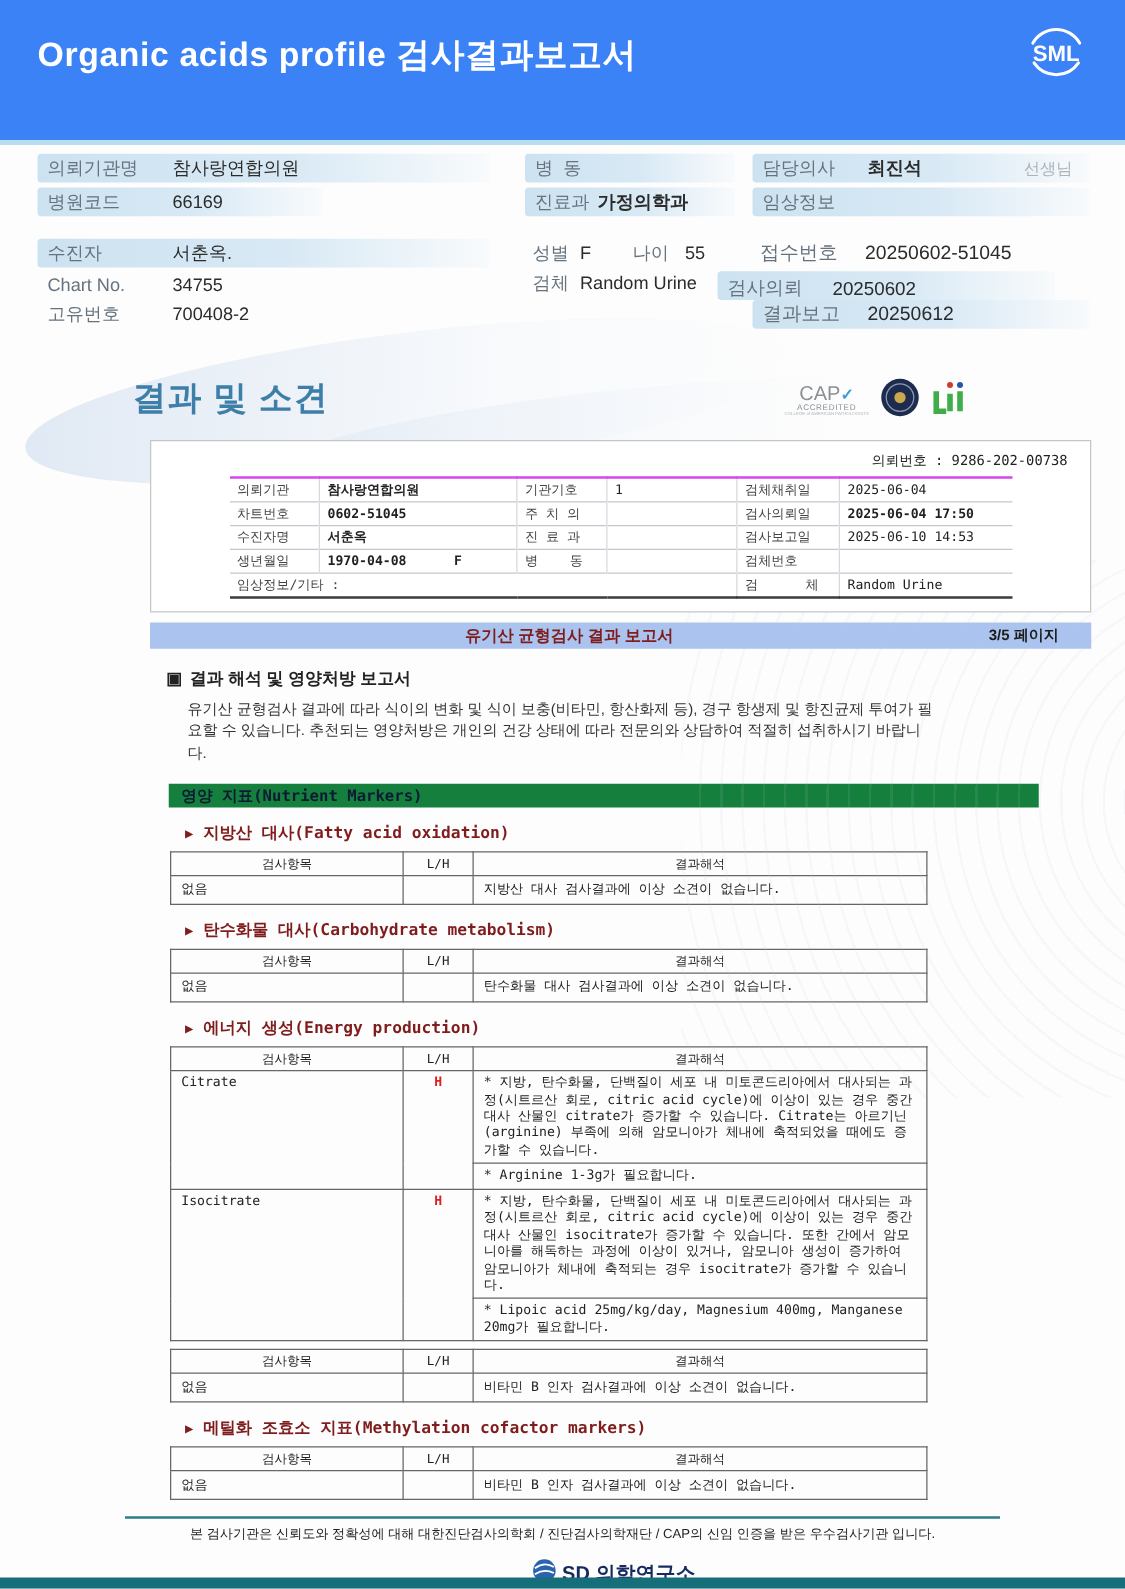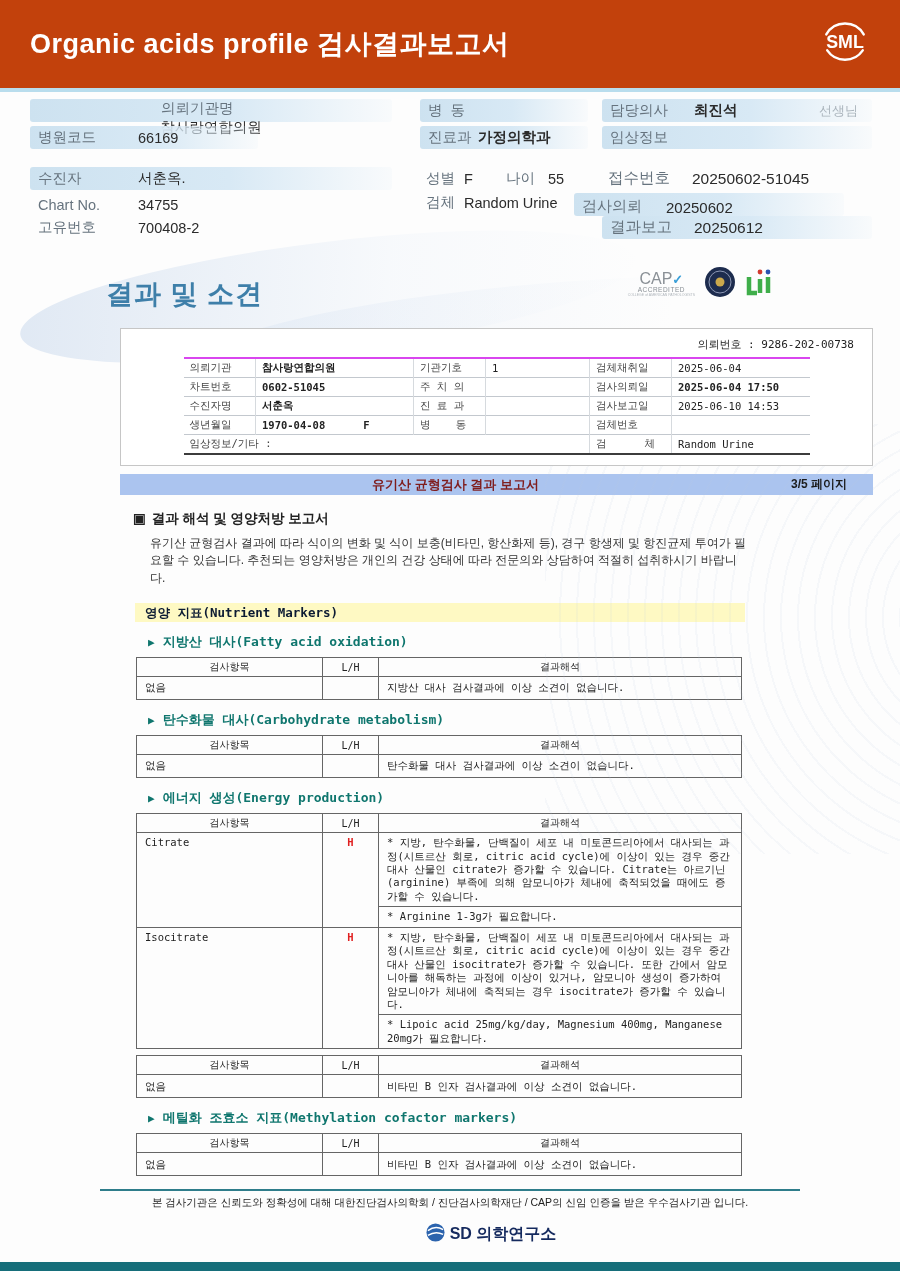--- a/index.html
+++ b/index.html
@@ -1,20 +1,20 @@
 <!DOCTYPE html>
 <html><head>
 <meta charset="utf-8">
 <style>
   * { box-sizing: border-box; margin: 0; padding: 0; }
   body { font-family: "Liberation Sans", sans-serif; background:#ffffff; }
   .page { position: relative; width: 900px; height: 1271px; background:#fdfdfd; overflow: hidden; }
 
   
-  .band { position: relative; height: 88px; background:#c2410c; }
+  .band { position: relative; height: 112px; background:#3b82f6; }
   .band h1 { color:#fff; font-size:27px; font-weight:bold; line-height:88px; padding-left:30px; letter-spacing:.5px; }
   .sml { position:absolute; right:26px; top:11px; }
   .subline { height:4px; background:#b9dded; }
 
   
   .info { position: relative; height: 162px; font-size: 14.5px; }
   .irow { position:absolute; display:flex; align-items:center; height:23px; }
   .irow .lab { color:#66737e; }
   .irow .val { color:#2b2b2b; }
   .bar { background: linear-gradient(90deg,#cde2f0 0%,#d8e9f5 55%, rgba(216,233,245,0.12) 100%); border-radius:3px; padding:0 8px; }
@@ -28,21 +28,21 @@
            background:linear-gradient(100deg, rgba(200,216,236,.55), rgba(230,238,248,.25) 60%, transparent);
            border-radius:50%; transform:rotate(-7deg); pointer-events:none; }
   .deco2 { position:absolute; top:30px; left:120px; width:660px; height:90px;
            background:linear-gradient(100deg, rgba(214,226,242,.4), transparent 70%);
            border-radius:50%; transform:rotate(-5deg); pointer-events:none; }
   .waves { position:absolute; right:-90px; top:170px; width:420px; height:430px; opacity:.5; pointer-events:none;
            background:repeating-radial-gradient(circle at 105% 45%, rgba(185,200,222,.22) 0 2px, transparent 2px 17px); }
 
   .card-head { position:relative; padding-top:22px; height:62px; }
   .result-title { font-size:27px; font-weight:bold; color:#3e7fa9; margin-left:18px; letter-spacing:1px; }
-  .logos { position:absolute; right:100px; top:12px; display:flex; align-items:center; gap:9px; }
+  .logos { position:absolute; right:100px; top:24px; display:flex; align-items:center; gap:9px; }
   .cap { text-align:center; line-height:1; color:#8a9096; }
   .cap .cap-bot { font-size:6.5px; letter-spacing:.5px; }
   .cap .cap-sub { font-size:3.5px; color:#b0b6bc; }
   .cap .chk { color:#3a9fd8; font-weight:bold; font-size:13px; }
 
   .meta-panel { position:relative; margin:12px 0 0 32px; width:753px; background:#fff; border:1px solid #c6c6c6; padding:8px 12px 10px; }
   .req { text-align:right; font-family:"DejaVu Sans Mono", monospace; font-size:11px; color:#222; padding-right:6px; margin-bottom:5px; }
   table.meta { border-collapse:collapse; margin:0 auto; width:626px; font-family:"DejaVu Sans Mono", monospace; font-size:10.5px; color:#222;
                border-top:2px solid #d946ef; border-bottom:2px solid #3c3c3c; }
   table.meta td { border-top:1px solid #c3c8ce; border-left:1px solid #d6dade; padding:2px 6px; height:18px; white-space:pre; }
@@ -52,24 +52,24 @@
   table.meta .mb { font-weight:bold; }
 
   .page-bar { display:flex; align-items:center; margin:8px 0 0 32px; width:753px; height:21px; background:#abc4ef; }
   .page-bar .pb-title { flex:1; text-align:center; font-weight:bold; font-size:13px; color:#7f1d1d; }
   .page-bar .pb-page { font-weight:bold; font-size:12px; color:#1b1b1b; padding-right:26px; }
 
   .interp-head { margin:15px 0 0 45px; font-size:13.5px; font-weight:bold; color:#222; }
   .interp-head .sq { margin-right:6px; }
   .interp-body { margin:7px 0 0 62px; width:600px; font-size:12px; line-height:1.45; color:#333; }
 
-  .nutrient-bar { margin:16px 0 0 47px; width:610px; height:19px; line-height:19px; background:#fef9c3;
+  .nutrient-bar { margin:16px 0 0 47px; width:696px; height:19px; line-height:19px; background:#15803d;
                   font-family:"DejaVu Sans Mono", monospace; font-weight:bold; font-size:12.5px; color:#0c1b33; padding-left:10px; }
 
-  .sec-head { margin:11px 0 0 60px; font-family:"DejaVu Sans Mono", monospace; font-weight:bold; font-size:13px; color:#0f766e; }
+  .sec-head { margin:11px 0 0 60px; font-family:"DejaVu Sans Mono", monospace; font-weight:bold; font-size:13px; color:#7f1d1d; }
   .sec-head .tri { margin-right:8px; font-size:11px; }
 
   table.marker { border-collapse:collapse; margin:6px 0 0 48px; width:606px;
                  font-family:"DejaVu Sans Mono", monospace; font-size:10.5px; color:#222; border:1px solid #666; }
   table.marker th { border:1px solid #666; font-weight:normal; height:19px; font-size:10px; }
   table.marker td { border:1px solid #666; padding:3px 8px; vertical-align:top; line-height:1.28; }
   table.marker td.item { width:186px; }
   table.marker td.lh, table.marker th.lh { width:56px; text-align:center; }
   table.marker td.hi { color:#e02020; font-weight:bold; }
   table.marker tr.sub td { border-top:1px solid #999; }
@@ -100,21 +100,21 @@
         <path d="M11,24 A23,23 0 0 1 51,24" stroke="#ffffff" stroke-width="2.6" fill="none" stroke-linecap="round"></path>
         <path d="M12,41 A23,23 0 0 0 50,41" stroke="#ffffff" stroke-width="2.6" fill="none" stroke-linecap="round"></path>
         <text x="31" y="39" text-anchor="middle" font-size="19" font-weight="bold" fill="#ffffff" font-family="Liberation Sans, sans-serif">SML</text>
       </svg>
     </div>
   </div>
   <div class="subline"></div>
 
   <div class="info">
 
-    <div class="irow c1 bar" style="top:7px; left:30px; width:362px;flex-direction:column;">
+    <div class="irow c1 bar" style="top:7px; left:30px; width:362px;">
       <span class="lab">의뢰기관명</span>
       <span class="val">참사랑연합의원</span>
     </div>
     <div class="irow c1 bar" style="top:34px; left:30px; width:228px;">
       <span class="lab">병원코드</span>
       <span class="val">66169</span>
     </div>
     <div class="irow c1 bar" style="top:75px; left:30px; width:362px;">
       <span class="lab">수진자</span>
       <span class="val">서춘옥.</span>

